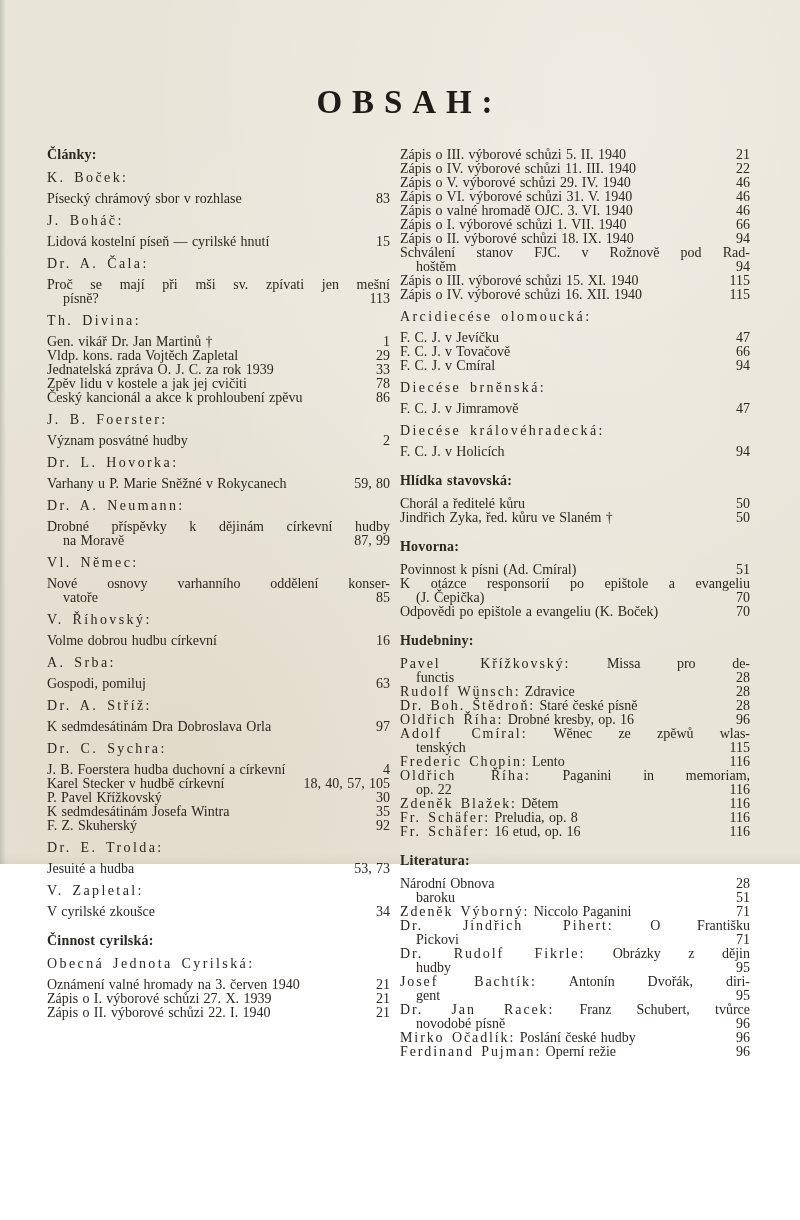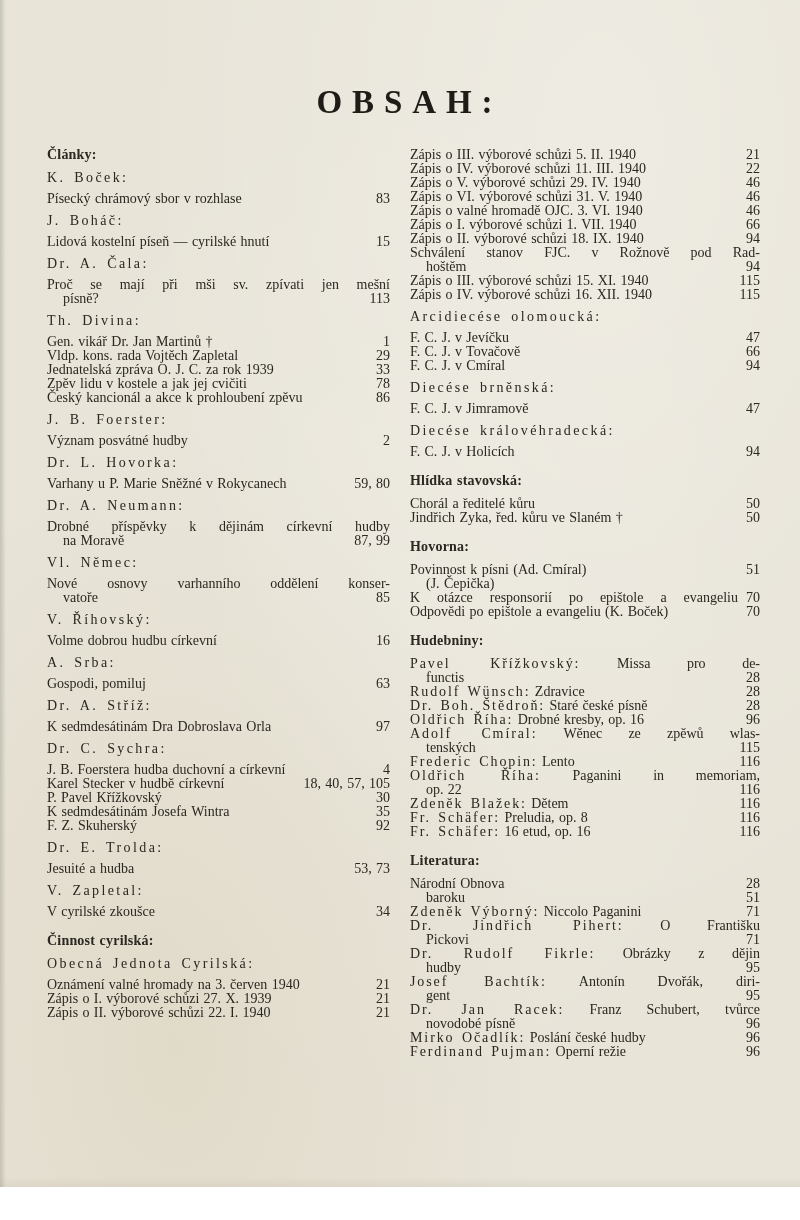--- a/index.html
+++ b/index.html
@@ -4,21 +4,21 @@
 <style>
   html, body { margin: 0; padding: 0; }
   body {
     width: 800px; height: 1220px;
     font-family: "Liberation Serif", "DejaVu Serif", serif;
     color: #2b2721;
     overflow: hidden;
   }
   .page {
     position: relative;
-    width: 800px; height: 1187px;
+    width: 800px; height: 864px;
     box-sizing: border-box;
     padding: 84px 38px 0 47px;
     background-color: #e8e4d8;
     background-image:
       radial-gradient(ellipse at 22% 88%, rgba(196,180,142,0.20), transparent 42%),
       radial-gradient(ellipse at 75% 12%, rgba(255,255,255,0.28), transparent 55%),
       radial-gradient(ellipse at 50% 50%, rgba(255,255,255,0.10), transparent 70%),
       linear-gradient(90deg, rgba(105,112,104,0.28) 0px, rgba(105,112,104,0.0) 6px),
       linear-gradient(0deg, rgba(140,130,110,0.10) 0px, rgba(140,130,110,0.0) 10px);
   }
@@ -26,21 +26,21 @@
     text-align: center;
     font-size: 33px;
     font-weight: 700;
     letter-spacing: 0.30em;
     color: #1f1b16;
     margin: 0 0 0 0.30em; 
     white-space: nowrap;
   }
   .columns {
     display: flex;
-    gap: 20px;
+    gap: 10px;
     margin-top: 27px;
   }
   .col {
     display: flow-root;
     font-size: 14px;
     line-height: 14px;
     word-spacing: 0.06em;
   }
   .col-left  { width: 343px; }
   .col-right { width: 350px; }
@@ -360,22 +360,22 @@
         </div>
         <div class="sec">Hovorna:</div>
         <div class="entry">
           <div class="t">
             <div class="line">Povinnost k písni (Ad. Cmíral)</div>
           </div>
           <span class="pg">51</span>
         </div>
         <div class="entry">
           <div class="t">
+            <div class="line j">K otázce responsorií po epištole a evangeliu</div>
             <div class="line cont">(J. Čepička)</div>
-            <div class="line j">K otázce responsorií po epištole a evangeliu</div>
           </div>
           <span class="pg">70</span>
         </div>
         <div class="entry">
           <div class="t">
             <div class="line">Odpovědi po epištole a evangeliu (K. Boček)</div>
           </div>
           <span class="pg">70</span>
         </div>
         <div class="sec">Hudebniny:</div>

